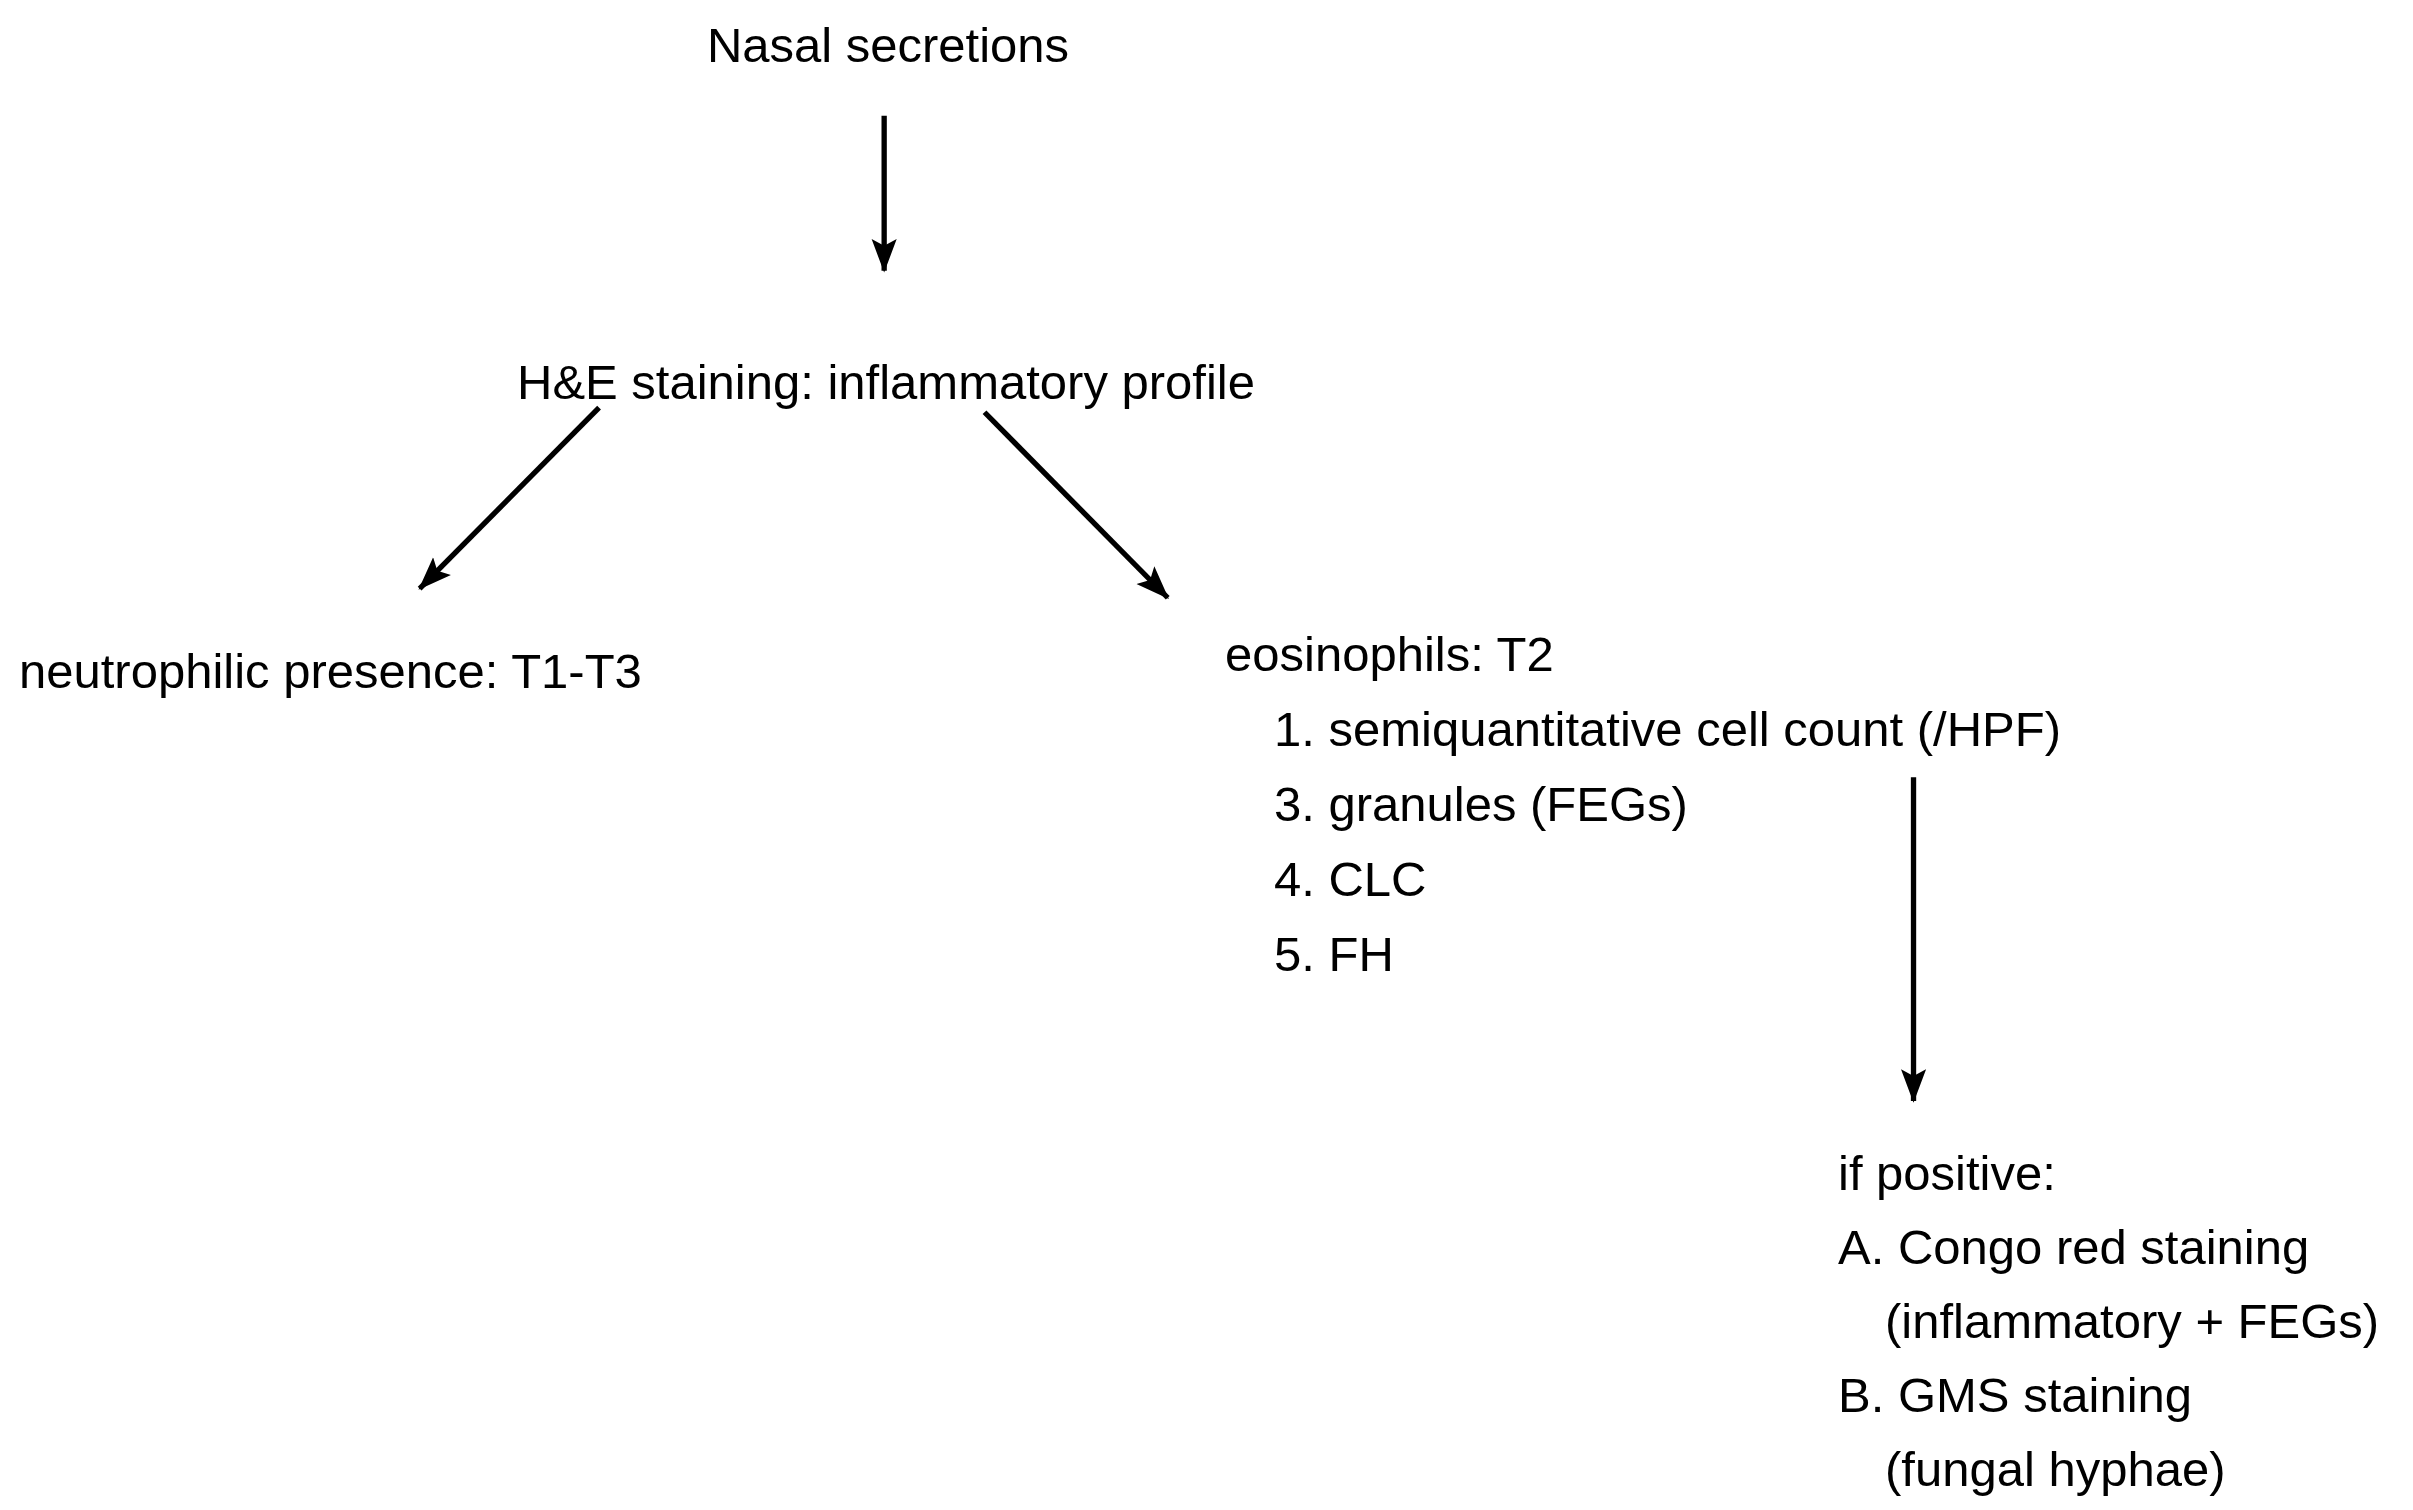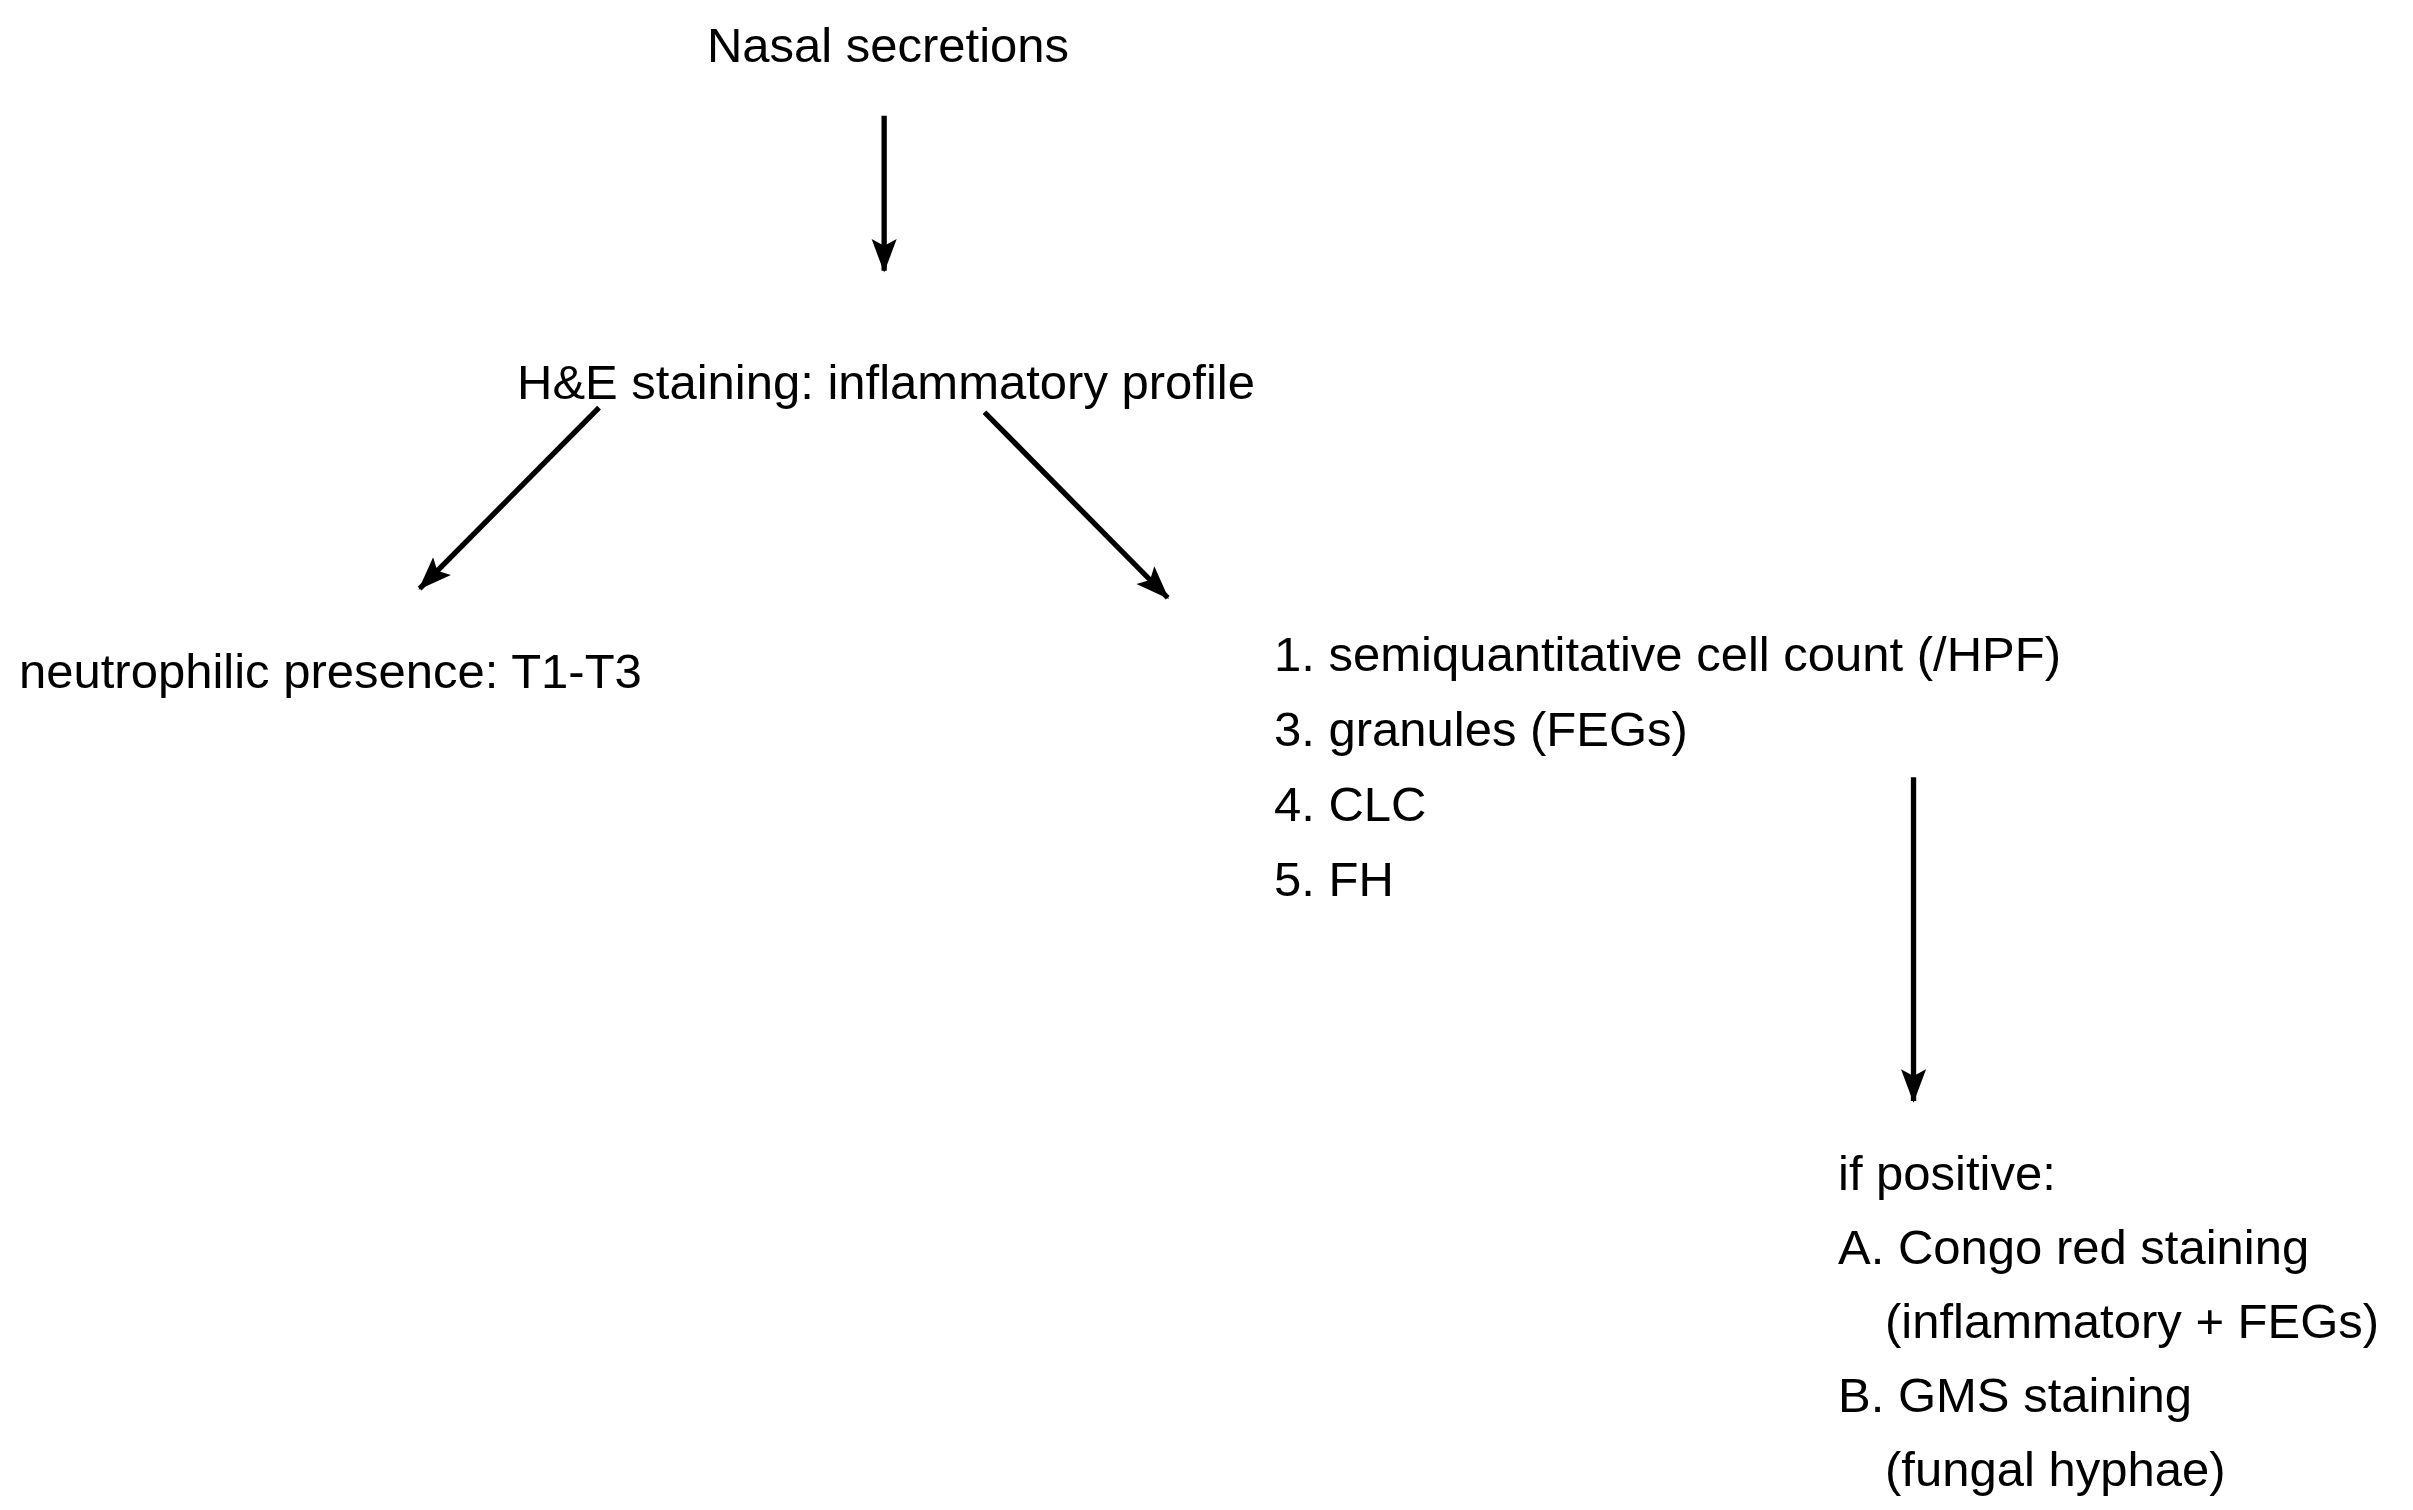--- a/index.html
+++ b/index.html
@@ -78,20 +78,21 @@
     <line class="flow-line" x1="2517" y1="1022" x2="2517" y2="1448" stroke="#000000" stroke-width="7" marker-end="url(#arrowhead)"></line>
   </svg>
 
   <div class="node centered" style="left: 888px; top: 16px;">Nasal secretions</div>
 
   <div class="node centered" style="left: 886px; top: 310px; margin-top: 43px;">H&amp;E staining: inflammatory profile</div>
 
   <div class="node" style="left: 19px; top: 642px;">neutrophilic presence: T1-T3</div>
 
   <div class="text-block eos-block" style="left: 1225px; top: 617px;">
+    <span class="block-line">eosinophils: T2</span>
     <span class="block-line eos-indent">1. semiquantitative cell count (/HPF)</span>
     <span class="block-line eos-indent">3. granules (FEGs)</span>
     <span class="block-line eos-indent">4. CLC</span>
     <span class="block-line eos-indent">5. FH</span>
   </div>
 
   <div class="text-block followup-block" style="left: 1838px; top: 1136px;">
     <span class="block-line">if positive:</span>
     <span class="block-line">A. Congo red staining</span>
     <span class="block-line followup-indent">(inflammatory + FEGs)</span>

